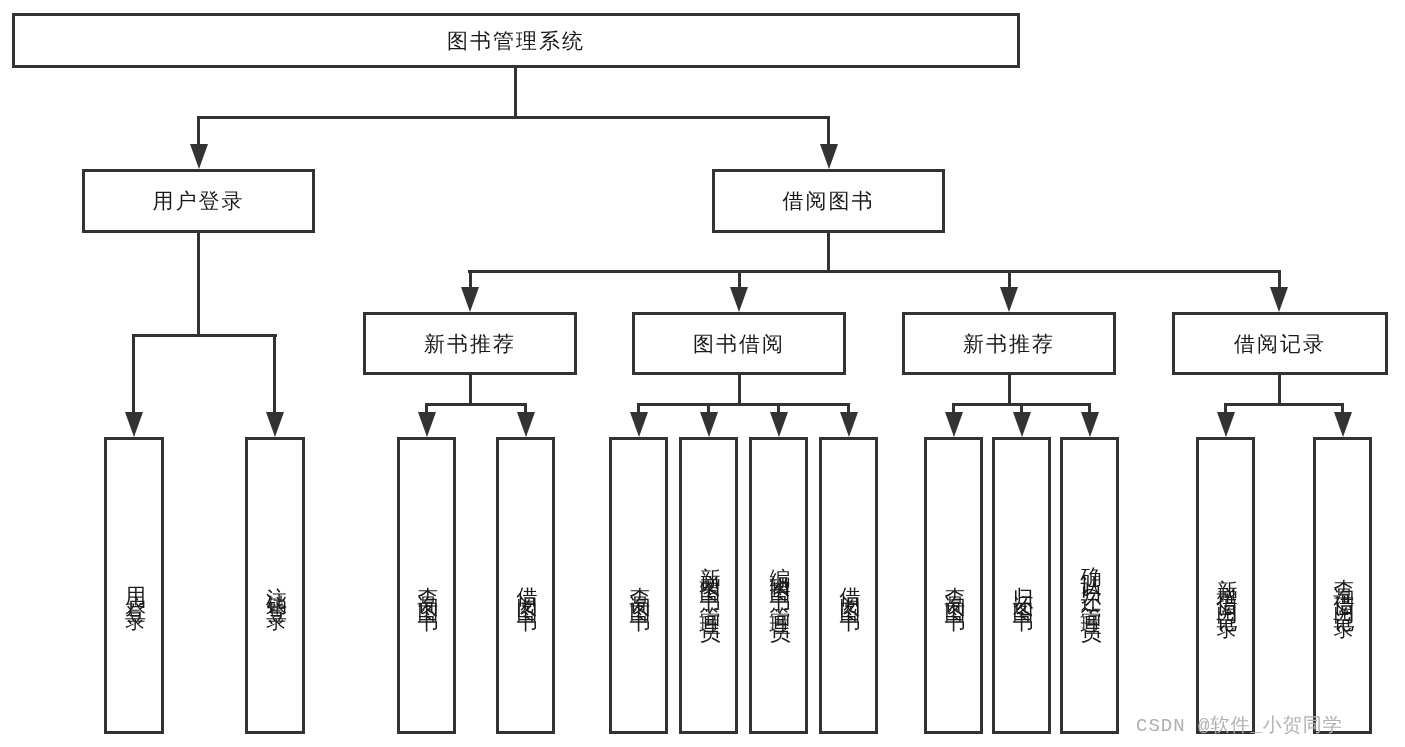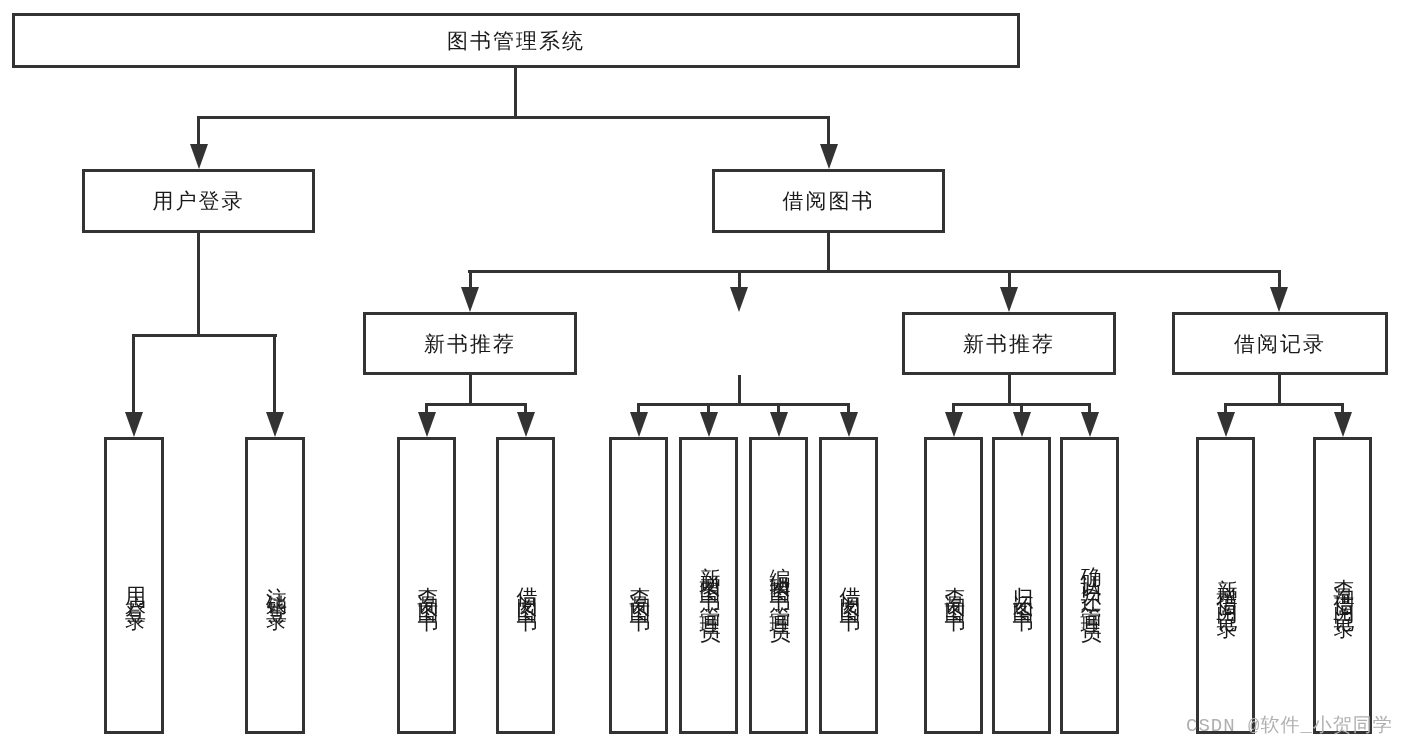--- a/index.html
+++ b/index.html
@@ -17,21 +17,21 @@
     writing-mode:vertical-lr; text-orientation:mixed;
     font-size:21px; line-height:1; letter-spacing:8px;
   }
   .hline,.vline { position:absolute; background:var(--line); }
   .ahead {
     position:absolute; width:0; height:0;
     border-left:9px solid transparent; border-right:9px solid transparent;
     border-top:25px solid var(--line);
   }
   .watermark {
-    position:absolute; left:1186px; top:712px;
+    position:absolute; left:1136px; top:712px;
     color:var(--wm); font-size:19px; letter-spacing:1px; white-space:nowrap;
   }
 </style>
 </head>
 <body>
 
 <div class="stage">
 
   <div class="box" style="left:12px;top:13px;width:1008px;height:55px;">图书管理系统</div>
 
@@ -57,20 +57,21 @@
   <div class="vline" style="left:469px;top:270px;width:3px;height:20px;"></div>
   <div class="ahead" style="left:461px;top:287px;"></div>
   <div class="vline" style="left:738px;top:270px;width:3px;height:20px;"></div>
   <div class="ahead" style="left:730px;top:287px;"></div>
   <div class="vline" style="left:1008px;top:270px;width:3px;height:20px;"></div>
   <div class="ahead" style="left:1000px;top:287px;"></div>
   <div class="vline" style="left:1278px;top:270px;width:3px;height:20px;"></div>
   <div class="ahead" style="left:1270px;top:287px;"></div>
 
   <div class="box" style="left:363px;top:312px;width:214px;height:63px;">新书推荐</div>
+  <div class="box" style="left:632px;top:312px;width:214px;height:63px;">图书借阅</div>
   <div class="box" style="left:902px;top:312px;width:214px;height:63px;">新书推荐</div>
   <div class="box" style="left:1172px;top:312px;width:216px;height:63px;">借阅记录</div>
 
   <div class="vline" style="left:469px;top:375px;width:3px;height:30px;"></div>
   <div class="vline" style="left:738px;top:375px;width:3px;height:30px;"></div>
   <div class="vline" style="left:1008px;top:375px;width:3px;height:30px;"></div>
   <div class="vline" style="left:1278px;top:375px;width:3px;height:30px;"></div>
 
   <div class="hline" style="left:425px;top:403px;width:102px;height:3px;"></div>
   <div class="hline" style="left:637px;top:403px;width:213px;height:3px;"></div>

